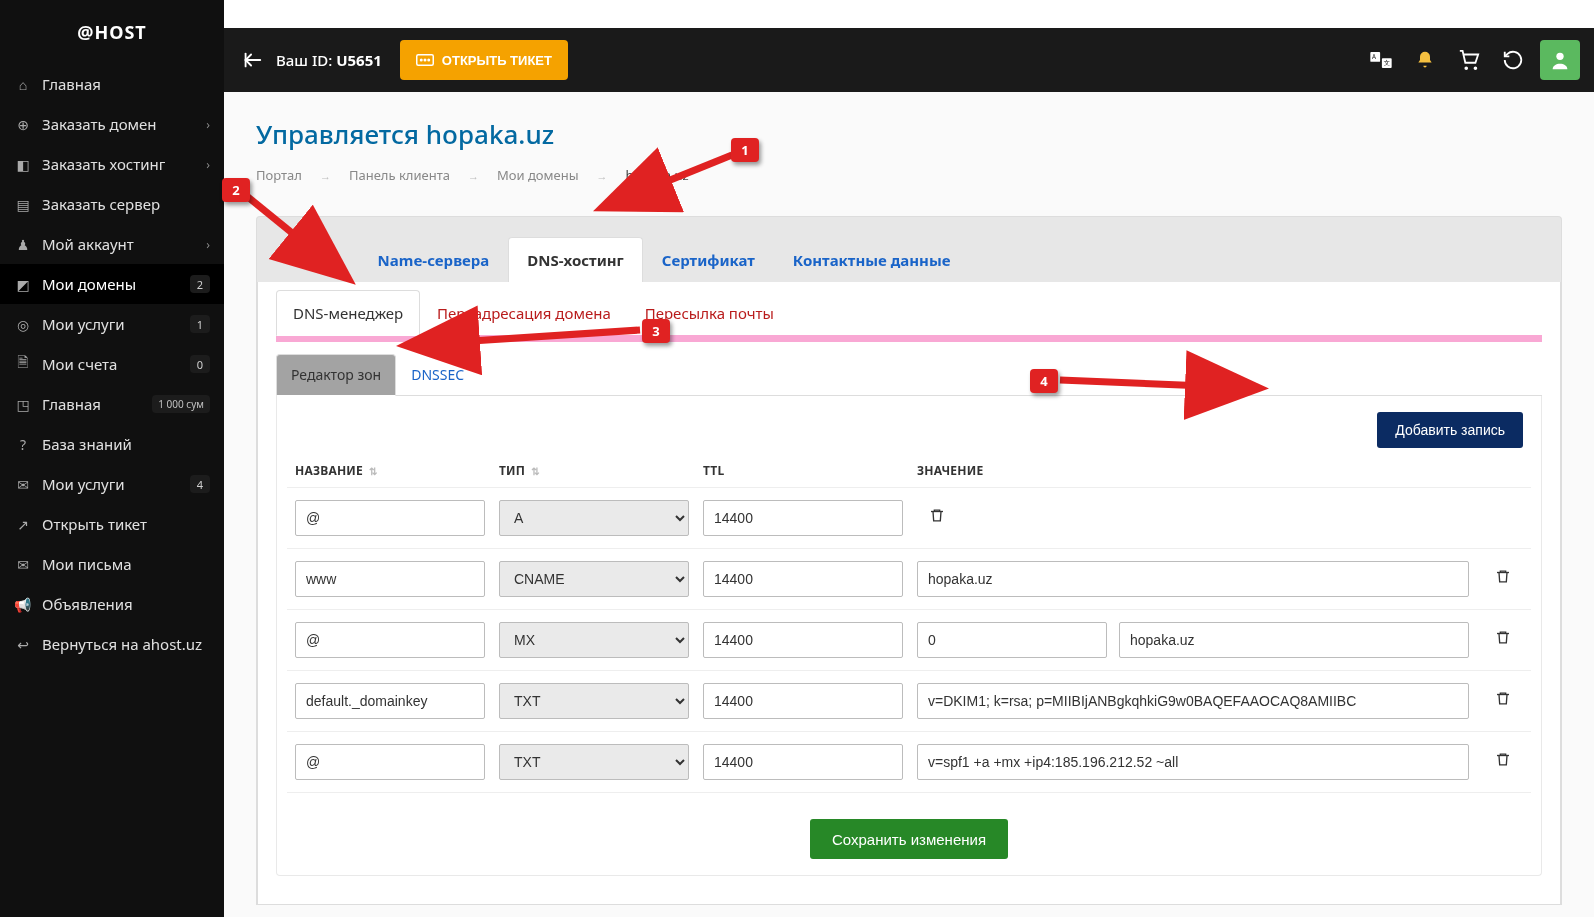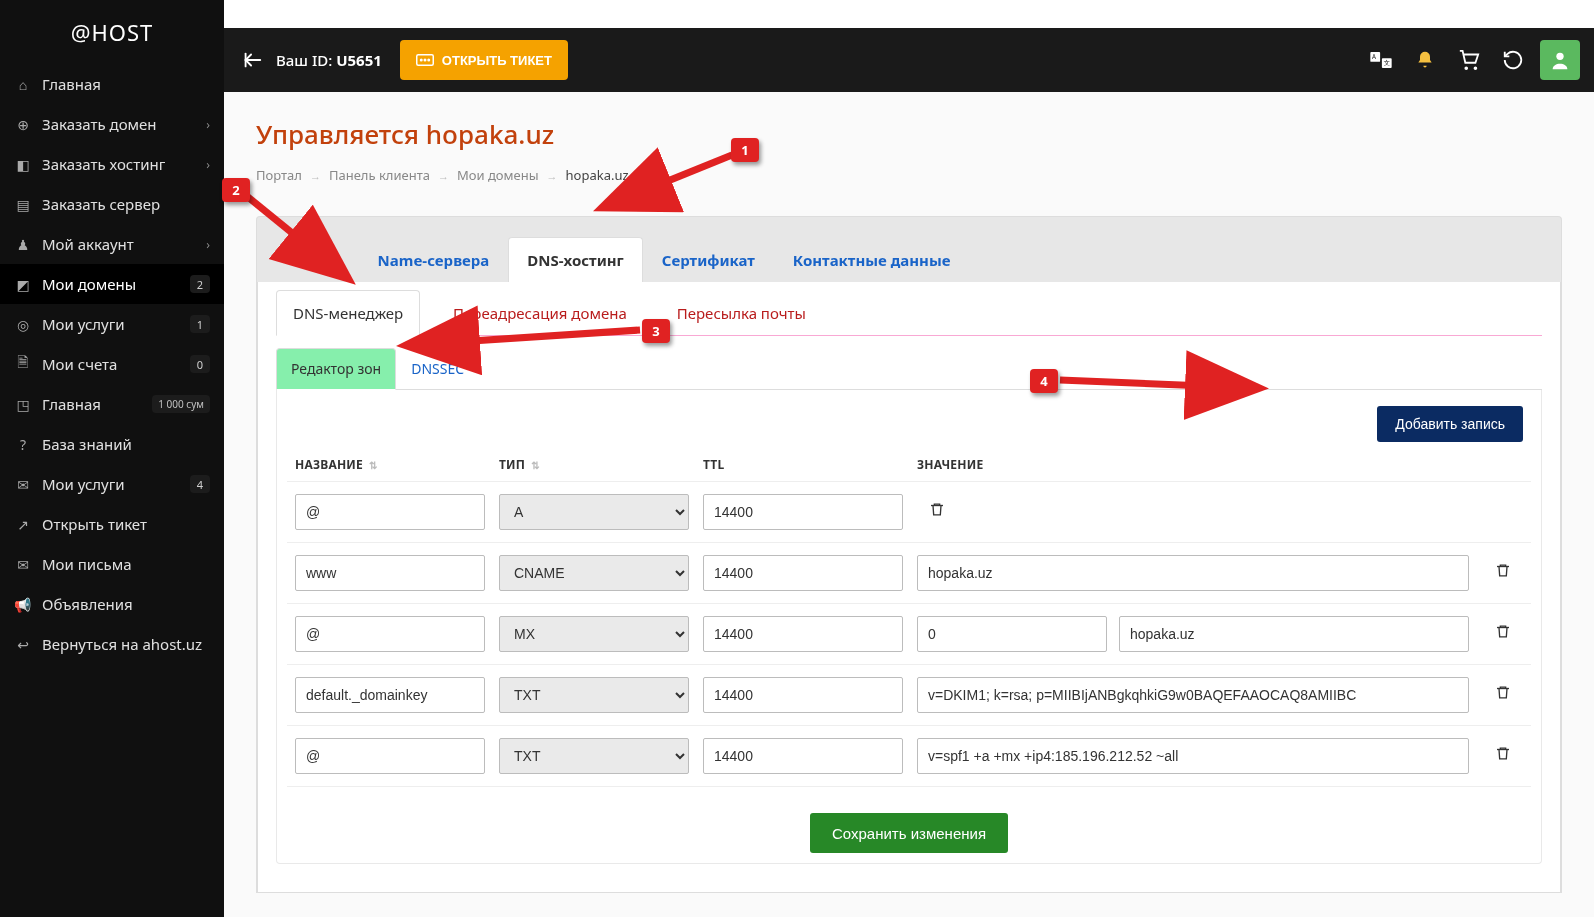--- a/index.html
+++ b/index.html
@@ -9,21 +9,21 @@
   
   .sidebar {
     width: 224px;
     background: #101010;
     color: #e7e7e7;
     display:flex; flex-direction:column;
     flex-shrink:0;
   }
   .sidebar-logo {
     height: 64px; display:flex; align-items:center; justify-content:center;
-    font-size: 22px; font-weight: 400; letter-spacing: 1px; color:#fff;
+    font-size: 18px; font-weight: 700; letter-spacing: 1px; color:#fff;
   }
   .sidebar-nav { flex:1; overflow:auto; }
   .sidebar-item {
     display:flex; align-items:center; gap:10px;
     padding: 10px 14px;
     font-size: 15px; color:#e0e0e0;
     cursor:pointer;
   }
   .sidebar-item.active { background:#000; color:#fff; }
   .sidebar-item .ic { width:18px; height:18px; display:flex; align-items:center; justify-content:center; font-size:14px; color:#aaa; }
@@ -56,22 +56,22 @@
     margin-left:8px;
   }
   .open-ticket-btn .ic { display:flex; }
   .topbar-right { margin-left:auto; display:flex; align-items:center; gap:10px; }
   .topbar-right .tb-ic { width:34px; height:34px; display:flex; align-items:center; justify-content:center; cursor:pointer; font-size:18px; }
   .user-btn { width:40px; height:40px; background:#5bb95f; border-radius:4px; display:flex; align-items:center; justify-content:center; cursor:pointer; }
 
   
   .content { flex:1; overflow:auto; }
   .content-inner { padding: 24px 32px 40px 32px; }
-  .page-title { font-size:26px; font-weight:500; color:#c2410c; margin-bottom:14px; }
-  .breadcrumb { display:flex; align-items:center; gap:8px; font-size:13px; color:#888; }
+  .page-title { font-size:26px; font-weight:500; color:#0369a1; margin-bottom:14px; }
+  .breadcrumb { display:flex; align-items:center; gap:18px; font-size:13px; color:#888; }
   .breadcrumb .bc { cursor:pointer; }
   .breadcrumb .bc.current { color:#444; cursor:default; }
   .breadcrumb .sep { color:#bbb; font-size:11px; }
 
   
   .tabs-section {
     margin-top: 32px;
     background:#e7e7e7;
     border:1px solid #ddd;
     border-radius:4px 4px 0 0;
@@ -93,39 +93,39 @@
     border:1px solid #ddd; border-bottom:none;
     border-top-left-radius:4px; border-top-right-radius:4px;
   }
 
   .panel {
     background:#fff; border:1px solid #ddd; border-top:none;
     padding: 8px 18px 28px 18px;
   }
 
   
-  .subtabs { display:flex; gap:16px; border-bottom:1px solid #f9a8d4; margin:0 0 12px 0; }
+  .subtabs { display:flex; gap:0; border-bottom:7px solid #f9a8d4; margin:0 0 12px 0; }
   .subtab {
     padding:12px 16px; font-size:15px; color:#b91c1c; cursor:pointer;
     border:1px solid transparent; border-bottom:none;
   }
   .subtab.active {
     background:#fff; color:#333; border:1px solid #ddd; border-bottom:1px solid #fff;
     border-top-left-radius:4px; border-top-right-radius:4px;
     margin-bottom:-1px;
   }
 
   
   .zonetabs { display:flex; border-bottom:1px solid #ddd; }
   .zonetab { padding:10px 14px; font-size:14px; color:#1a64c8; cursor:pointer; border:1px solid transparent; }
-  .zonetab.active { background:#86efac; color:#333; border:1px solid #ddd; border-bottom:1px solid #fff; border-radius:4px 4px 0 0; margin-bottom:-1px; }
+  .zonetab.active { background:#a3a3a3; color:#333; border:1px solid #ddd; border-bottom:1px solid #fff; border-radius:4px 4px 0 0; margin-bottom:-1px; }
 
   .zone-editor {
     border:1px solid #e9e9e9; border-top:none; border-radius:0 0 4px 4px;
-    padding: 16px 10px 4px 10px;
+    padding: 16px 10px 10px 10px;
   }
   .toolbar-row { display:flex; justify-content:flex-end; padding: 0 8px 14px 8px; }
   .add-record-btn {
     background:#0b2b62; color:#fff; border:none;
     height:36px; padding:0 18px; font-size:14px; font-weight:500;
     border-radius:3px; cursor:pointer;
   }
 
   
   .dns-head { display:flex; align-items:flex-end; padding:0 8px 8px 8px; border-bottom:1px solid #eee; gap:14px; }

